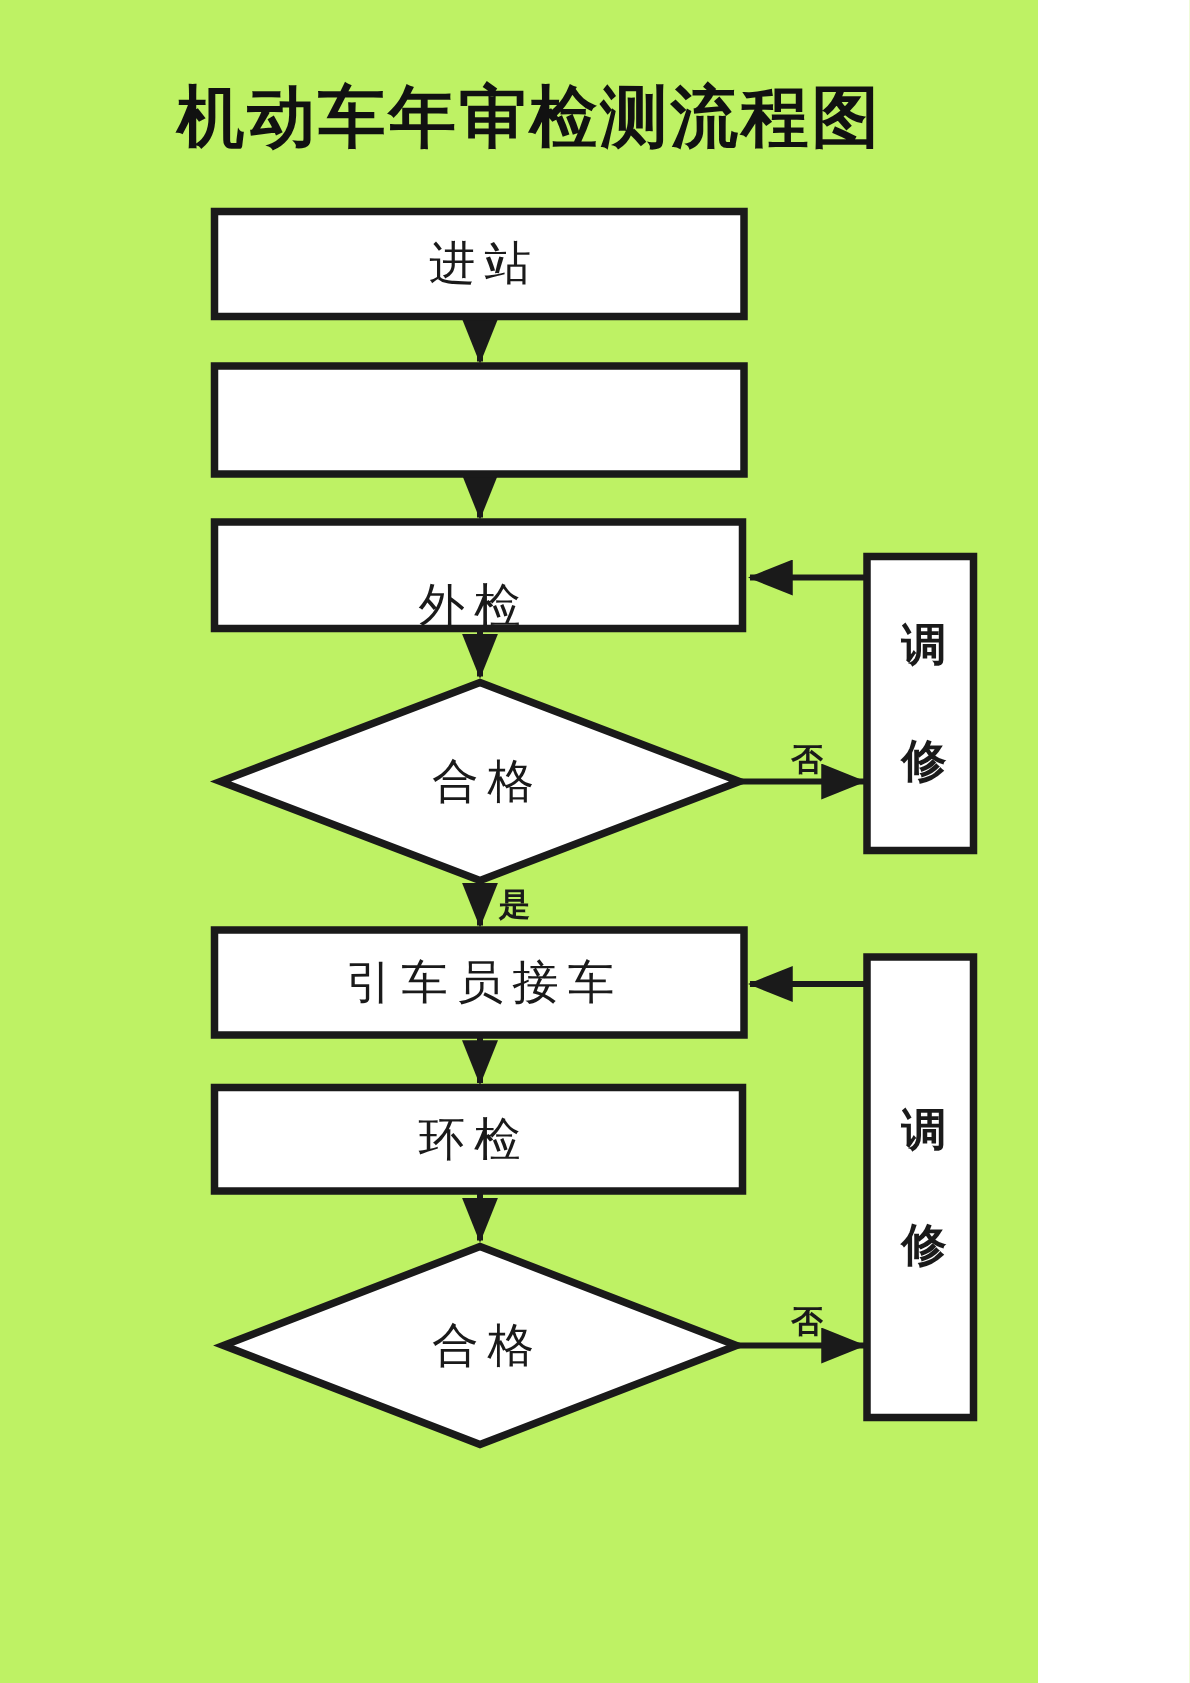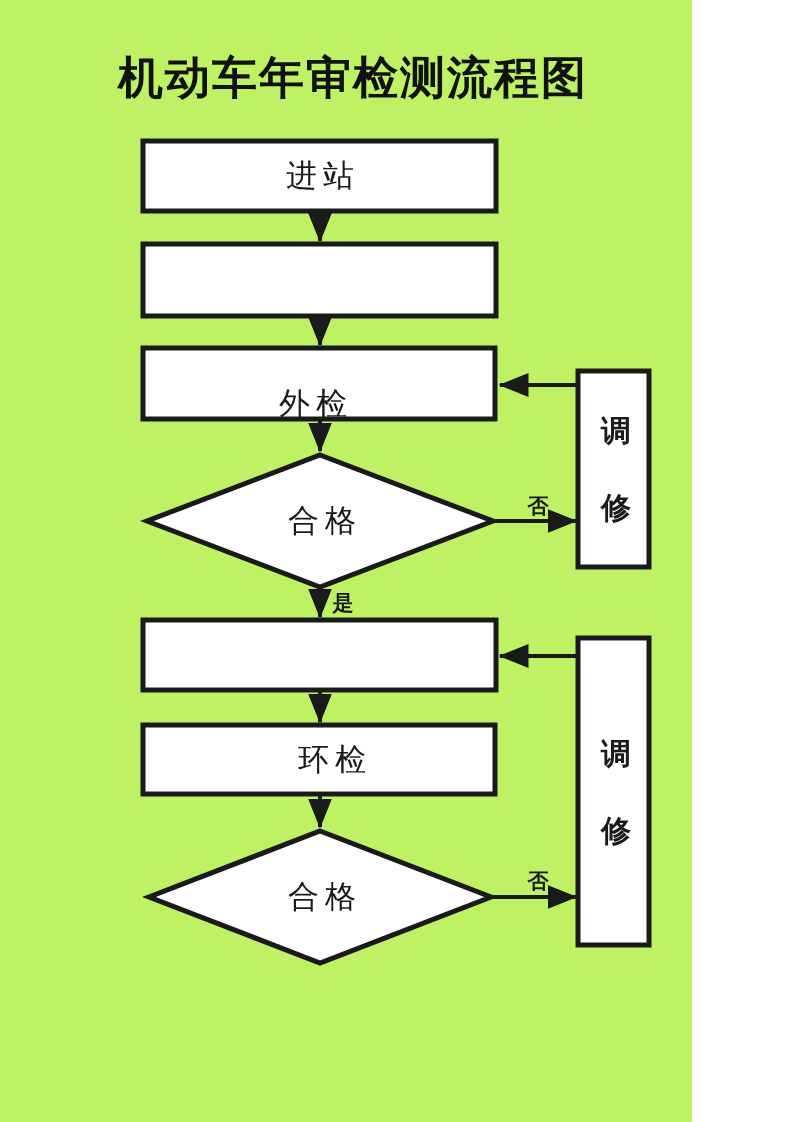--- a/index.html
+++ b/index.html
@@ -96,21 +96,22 @@
       <rect x="578" y="638" width="71" height="307"></rect>
 
       <polygon points="320,455 493,521 320,587 147,521"></polygon>
       <polygon points="320,831 491,897 320,963 149,897"></polygon>
     </g>
   </svg>
 
   <div class="node-label" style="left:323px; top:176px;">进站</div>
   <div class="node-label" style="left:316px; top:404px;">外检</div>
   <div class="node-label" style="left:325px; top:521px;">合格</div>
-  <div class="node-label" style="left:316px; top:760px;margin-left:19px;">环检</div>
+  <div class="node-label" style="left:323px; top:655px;">引车员接车</div>
+  <div class="node-label" style="left:316px; top:760px;">环检</div>
   <div class="node-label" style="left:325px; top:897px;">合格</div>
 
   <div class="vertical-label" style="left:614px; top:469px;">调修</div>
   <div class="vertical-label" style="left:614px; top:792px;">调修</div>
 
   <div class="edge-label" style="left:538px; top:506px;">否</div>
   <div class="edge-label" style="left:343px; top:603px;">是</div>
   <div class="edge-label" style="left:538px; top:881px;">否</div>
 
 </div>

